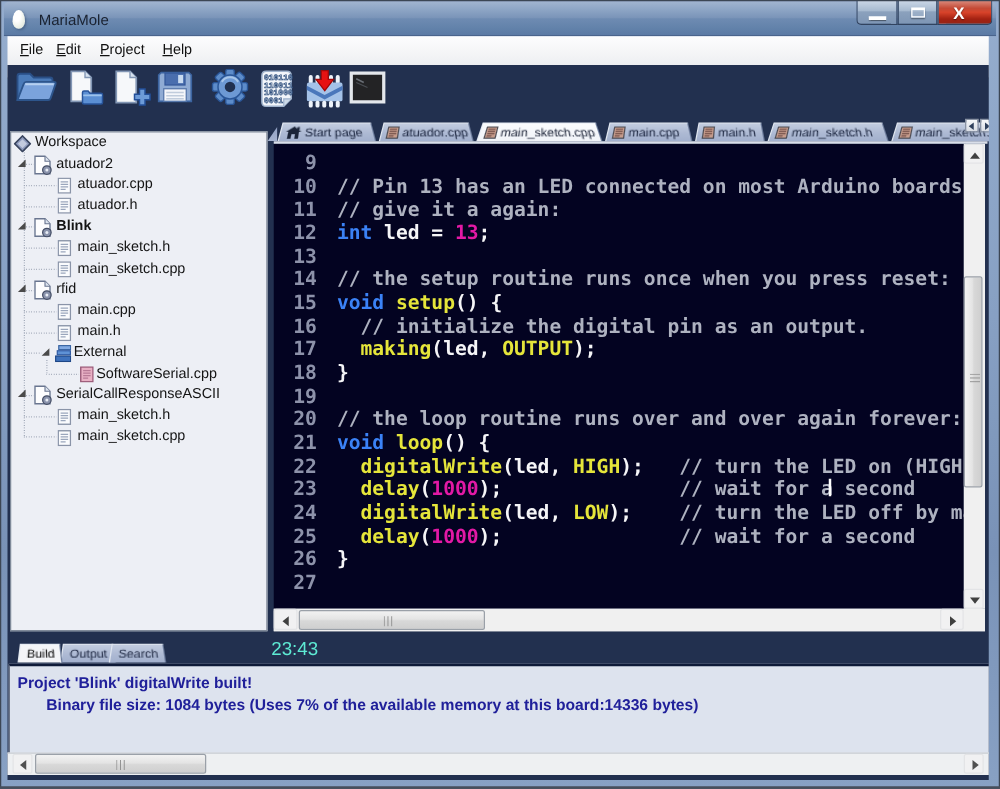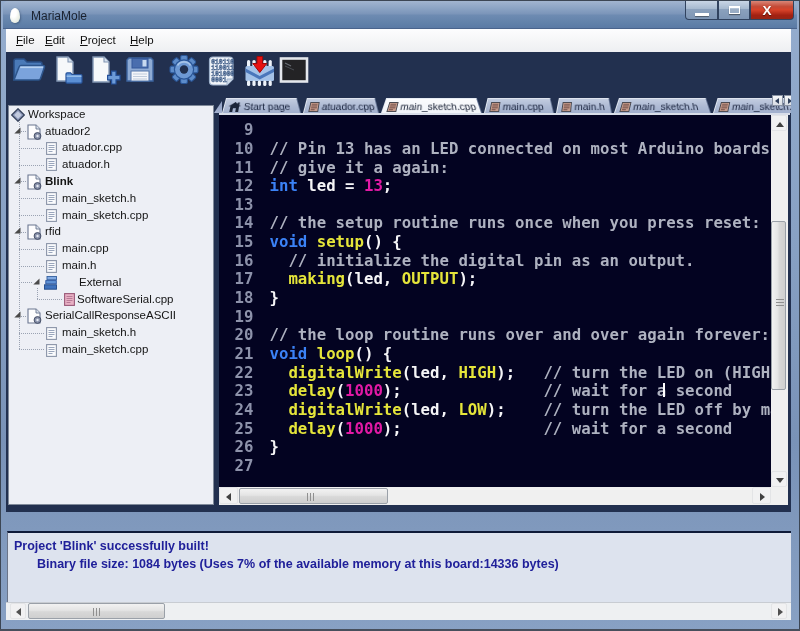--- a/index.html
+++ b/index.html
@@ -32,21 +32,21 @@
 .glyph-max { position:absolute; left:10px; top:6px; width:11px; height:8px; border:1.5px solid #fff; border-top:2.5px solid #fff; box-shadow:0 1px 1px rgba(0,0,0,.4); background:rgba(255,255,255,.15);}
 .glyph-x { position:absolute; left:12px; top:2.5px; font-size:13.5px; font-weight:bold; color:#fff; text-shadow:0 1px 1px rgba(0,0,0,.5); font-family:"Liberation Sans",sans-serif;}
 
 
 #menubar { left:6px; top:29px; width:785px; height:34px;
   background:linear-gradient(180deg,#fdfdfe 0%,#f2f3f5 50%,#e6e8ec 100%); border-bottom:1px solid #9aa0a8; }
 .mitem { position:absolute; top:5px; font-size:11.5px; color:#101010; }
 .mitem u { text-decoration:underline; }
 
 
-#content { left:6px; top:52px; width:785px; height:460px; background:#22304f; overflow:hidden; }
+#content { left:6px; top:52px; width:785px; height:572px; background:#22304f; overflow:hidden; }
 
 
 .ticon { position:absolute; top:3px; }
 
 
 #tree { left:2px; top:52.5px; width:205.5px; height:400px; background:#edeff5; border:1px solid #808a9a; font-size:11.5px; color:#141414; }
 .trow { position:absolute; left:0; height:17px; line-height:17px; white-space:nowrap; }
 .tico { position:absolute; }
 .dot-v { position:absolute; width:1px; background-image:linear-gradient(180deg,#9aa2b2 50%,transparent 50%); background-size:1px 2px; }
 .dot-h { position:absolute; height:1px; background-image:linear-gradient(90deg,#9aa2b2 50%,transparent 50%); background-size:2px 1px; }
@@ -300,21 +300,21 @@
     <div class="trow" style="left:53px;top:151.5px;">main.h</div>
 
     <svg class="tico" style="left:24px;top:172px;" width="7" height="7" viewBox="0 0 7 7">
         <polygon points="6.5,0.5 6.5,6.5 0.3,6.5" fill="#4a4a4a"></polygon>
       </svg>
     <svg class="tico" style="left:35px;top:170px;" width="13" height="14" viewBox="0 0 13 14">
         <rect x="3" y="0.5" width="9.5" height="3.2" fill="#82aae2" stroke="#34609f" stroke-width="0.9"></rect>
         <rect x="1.8" y="4.6" width="10.5" height="3.2" fill="#5f92d6" stroke="#2a55a0" stroke-width="0.9"></rect>
         <rect x="0.5" y="8.8" width="12" height="4.4" fill="#3f72bd" stroke="#1e4686" stroke-width="0.9"></rect>
       </svg>
-    <div class="trow" style="left:50px;top:168.3px;margin-left:20px;">External</div>
+    <div class="trow" style="left:50px;top:168.3px;">External</div>
 
     <svg class="tico" style="left:55px;top:187px;" width="11" height="13" viewBox="0 0 11 13">
         <rect x="0.6" y="0.6" width="9.8" height="11.8" fill="#e8b0c4" stroke="#9a5a78" stroke-width="1.1"></rect>
         <path d="M2.5 3.5 h6 M2.5 5.5 h6 M2.5 7.5 h6 M2.5 9.5 h4" stroke="#b87a96" stroke-width="1"></path>
       </svg>
     <div class="trow" style="left:68px;top:185.1px;">SoftwareSerial.cpp</div>
 
     <svg class="tico" style="left:5px;top:205px;" width="7" height="7" viewBox="0 0 7 7">
         <polygon points="6.5,0.5 6.5,6.5 0.3,6.5" fill="#4a4a4a"></polygon>
       </svg>
@@ -464,21 +464,21 @@
     </div>
   </div>
 
   <div class="btab active" style="left:8px;">Build</div>
   <div class="btab" style="left:42px;">Output</div>
   <div class="btab" style="left:81px;">Search</div>
   <div class="abs" id="clock">23:43</div>
 </div>
 
 <div class="abs" id="output">
-  <div style="top:6px;">Project 'Blink' successfully built!</div>
+  <div style="top:6px;">Project 'Blink' digitalWrite built!</div>
   <div style="top:24px;margin-left:23px;">Binary file size: 1084 bytes (Uses 7% of the available memory at this board:14336 bytes)</div>
 </div>
 
 <div class="abs" id="hscroll2">
   <div class="sb-btn" style="left:4px;top:0px;width:16px;height:16px;">
       <div class="arr" style="left:5px;top:4px;border-top:4px solid transparent;border-bottom:4px solid transparent;border-right:5px solid #505050;"></div>
     </div>
   <div class="sb-btn" style="left:765px;top:0px;width:16px;height:16px;">
       <div class="arr" style="left:6px;top:4px;border-top:4px solid transparent;border-bottom:4px solid transparent;border-left:5px solid #505050;"></div>
     </div>

